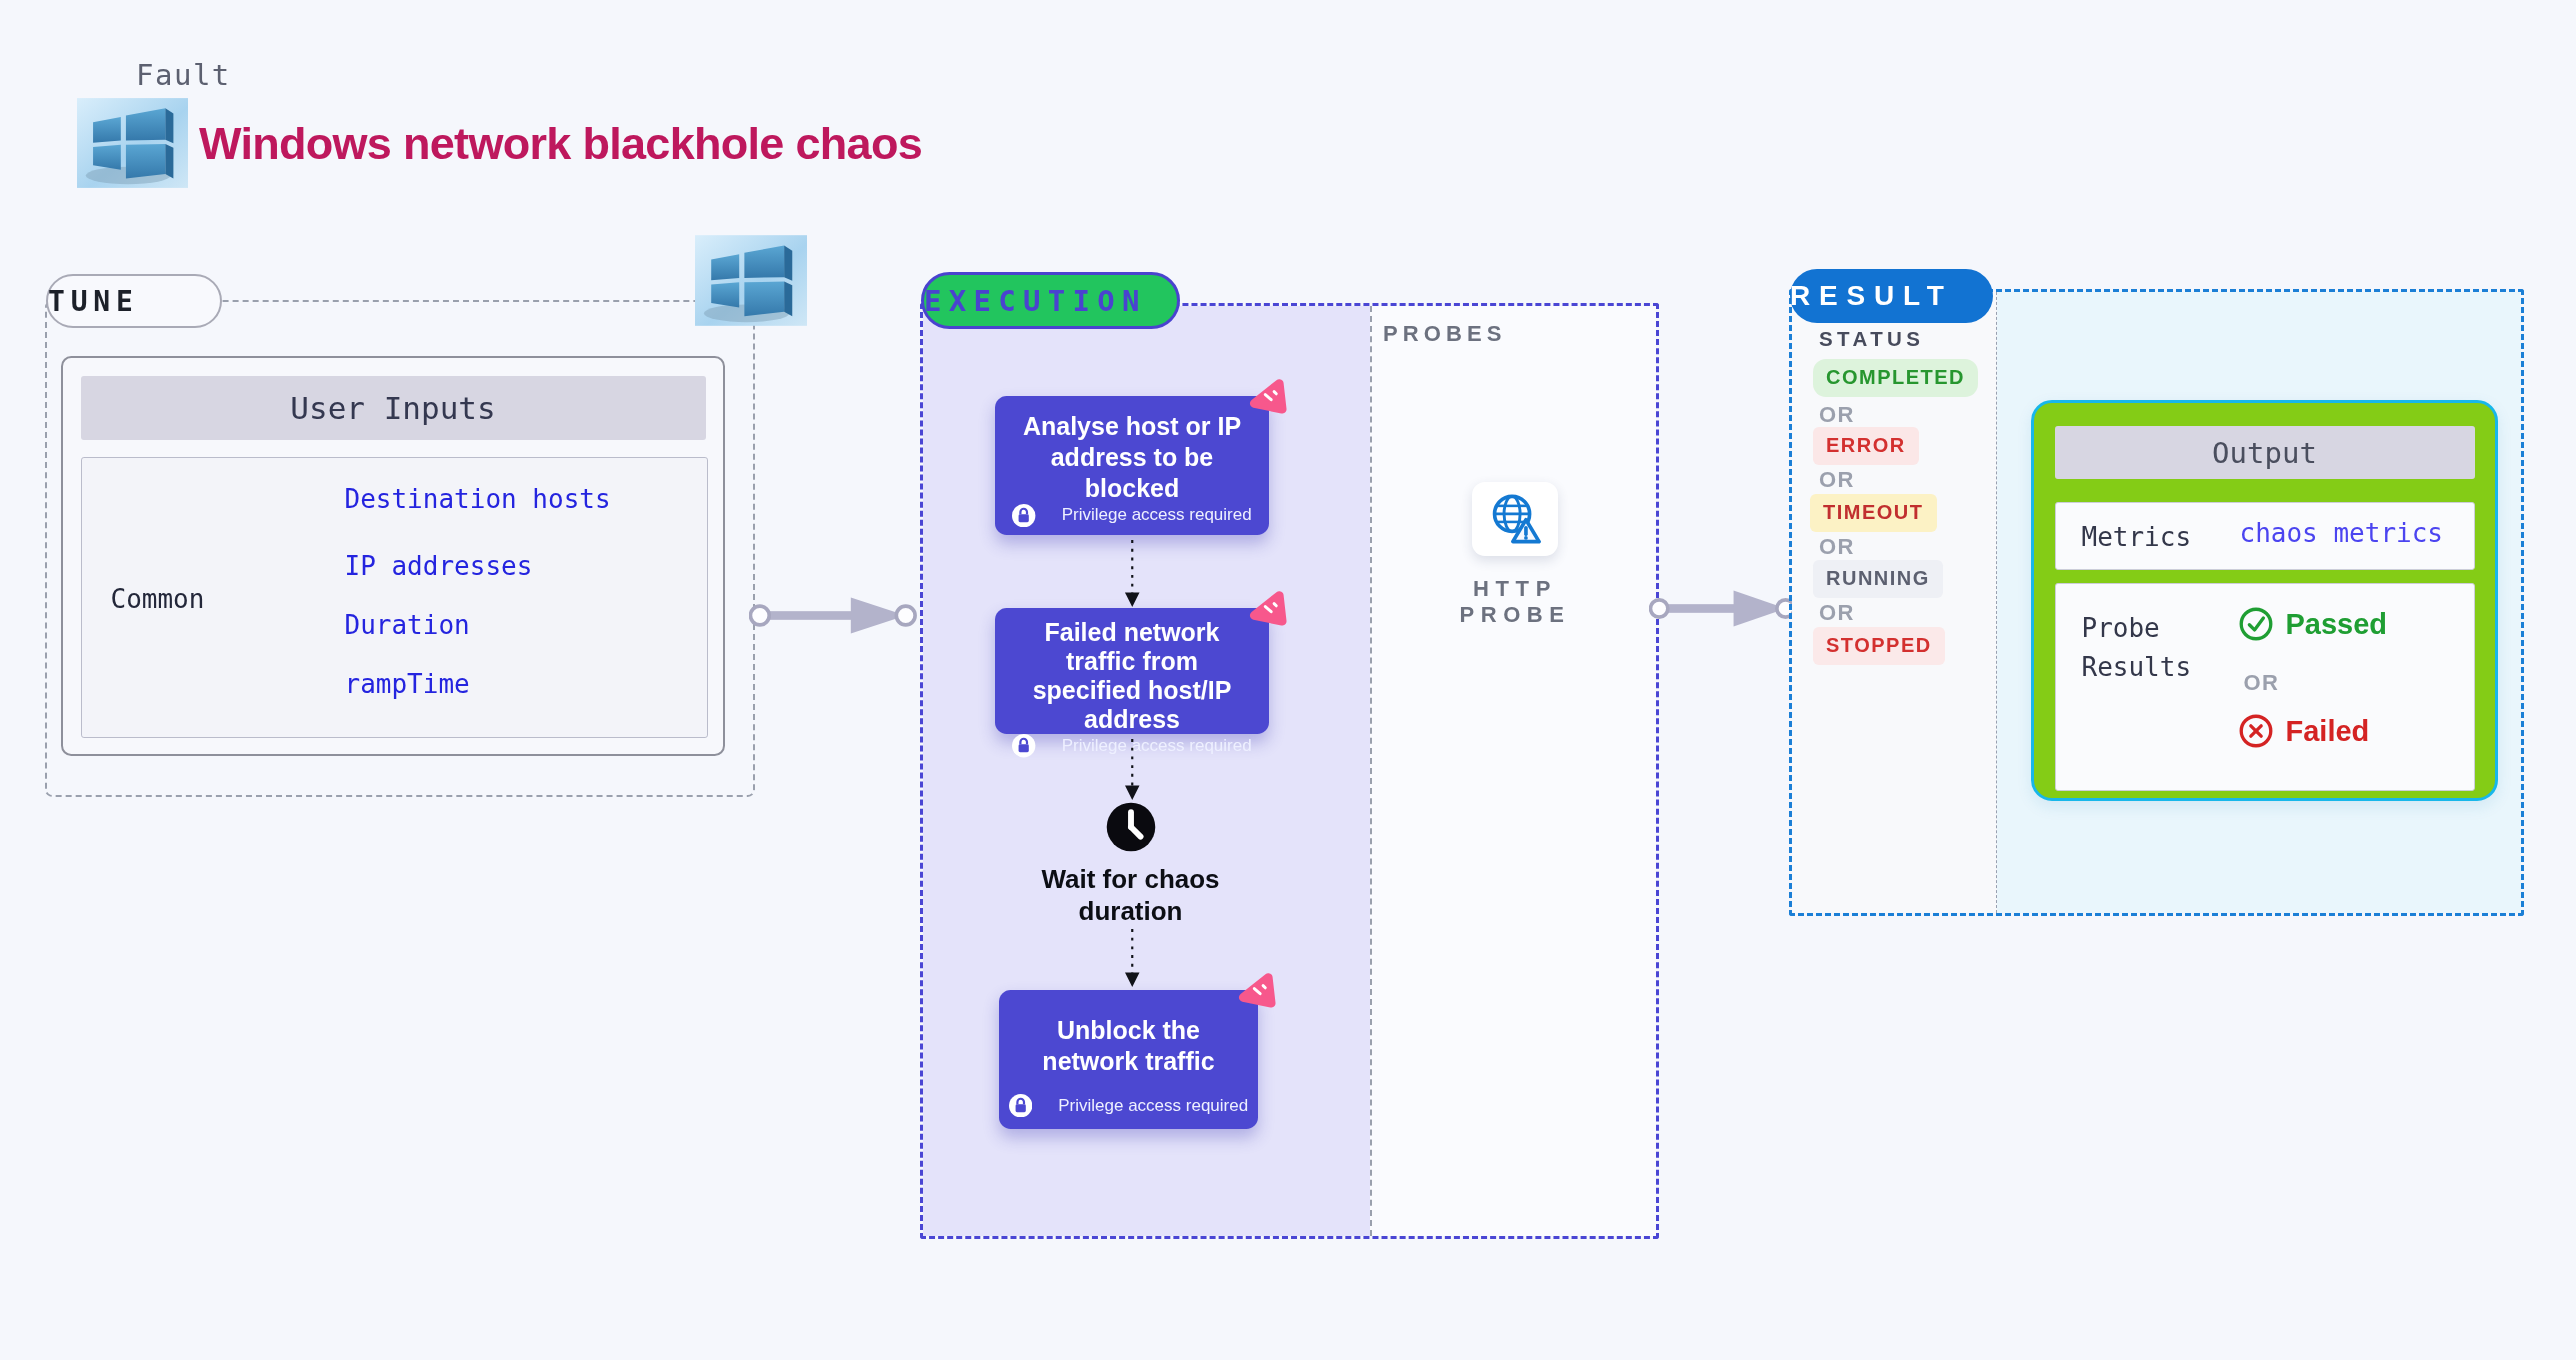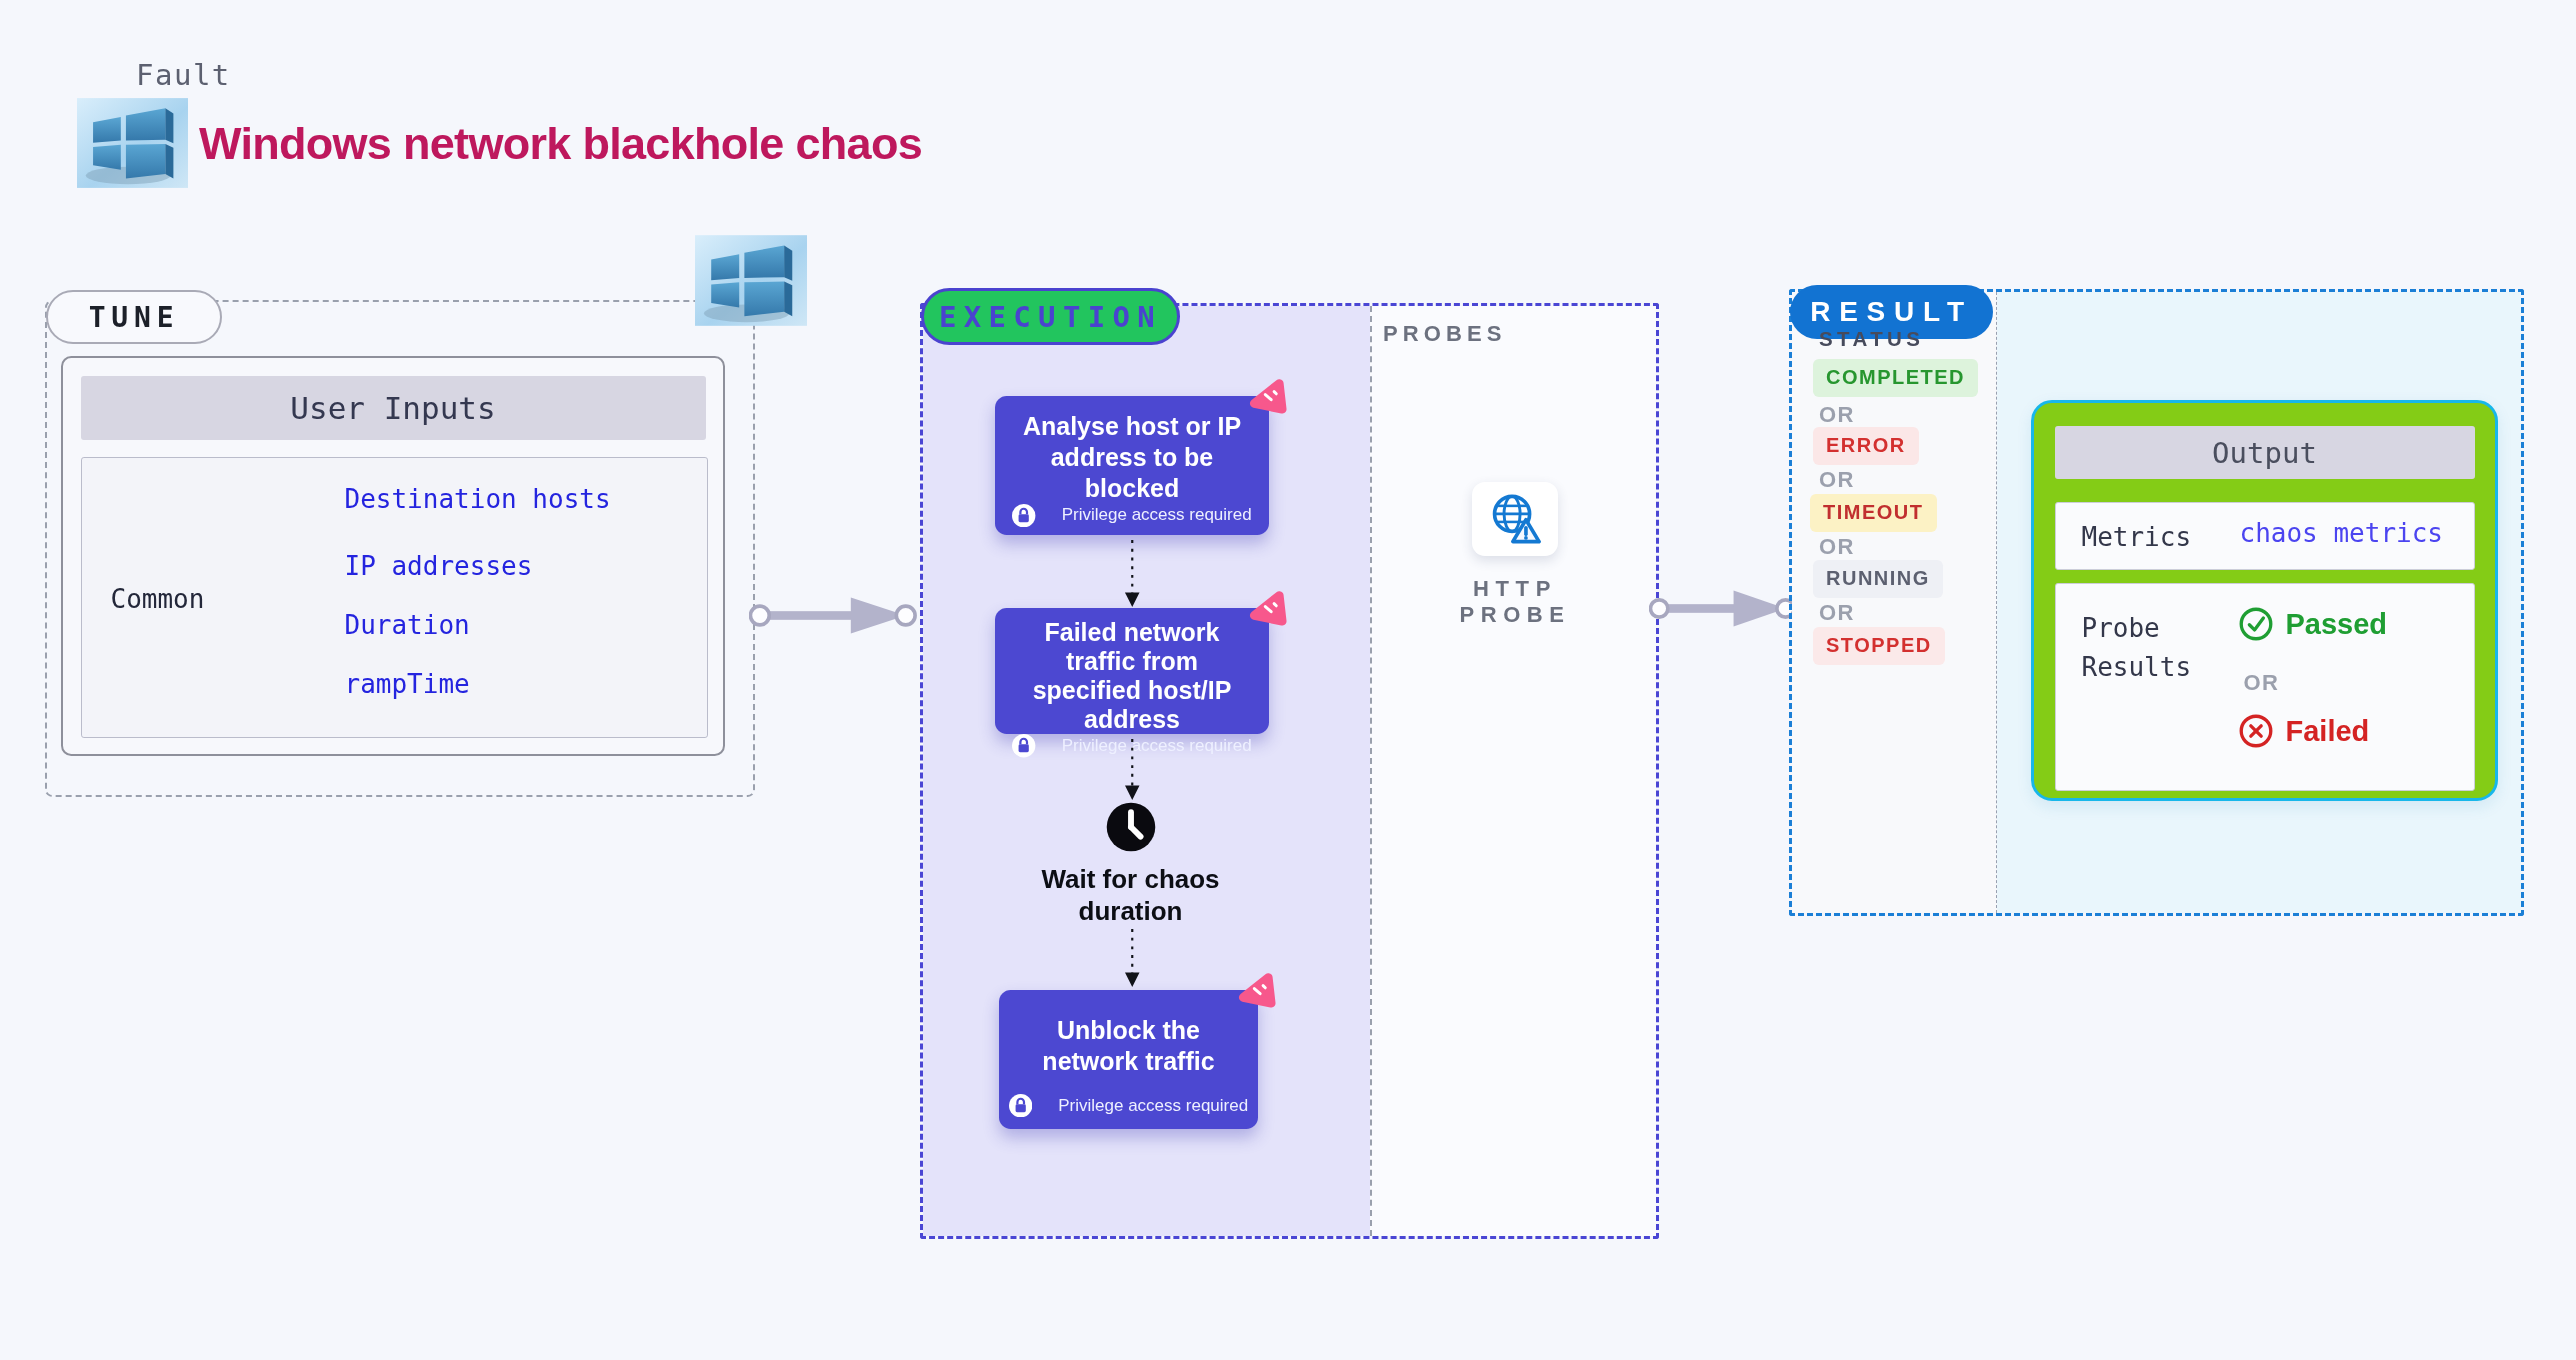--- a/index.html
+++ b/index.html
@@ -7,21 +7,21 @@
   #canvas{position:relative;width:2576px;height:1361px;background:#f5f7fc;overflow:hidden;}
   .abs{position:absolute;}
   .mono{font-family:"DejaVu Sans Mono","Liberation Mono",monospace;}
   .sans{font-family:"Liberation Sans","DejaVu Sans",sans-serif;}
 
   
   .fault-label{font-size:29px;color:#5c markdown6070;color:#5c6070;letter-spacing:1.5px;}
   .page-title{font-size:45px;font-weight:700;color:#be185d;letter-spacing:-0.7px;}
 
   
-  .pill{display:flex;align-items:center;justify-content:center;border-radius:44px;font-weight:700;margin-top:16px;}
+  .pill{display:flex;align-items:center;justify-content:flex-start;border-radius:44px;font-weight:700;}
   .tune-pill{background:#f8f9fd;border:2.9px solid #a9aab6;color:#1c2029;font-size:28px;letter-spacing:5.8px;}
   .exec-pill{background:#22c55e;border:3.7px solid #4a43cf;color:#4a43cf;font-size:29px;letter-spacing:7.3px;}
   .result-pill{background:#1273d2;color:#ffffff;font-size:28px;letter-spacing:8.8px;}
 
   
   .tune-box{border:2.2px dashed #9aa0ad;border-radius:7.3px;}
   .exec-box{border:3.7px dashed #4a46d4;border-radius:2.9px;}
   .result-box{border:3.7px dashed #1b7fd6;border-radius:2.9px;}
 
   
@@ -243,21 +243,21 @@
     <div class="abs status-col" style="left:0;top:0;width:204px;height:100%;border-right:1.5px dashed #98a0b0;"></div>
     <div class="abs output-col" style="left:205px;top:0;right:0;height:100%;"></div>
   </div>
 
   <div class="abs pill result-pill sans" style="left:1790px;top:269px;width:203px;height:54px;">
     <span>RESULT</span>
   </div>
 
   <div class="abs status-title sans" style="left:1819px;top:327px;">STATUS</div>
 
-  <div class="abs badge st-completed sans" style="left:1813px;top:359px;">COMPLETED</div>
+  <div class="abs badge st-completed sans" style="left:1813px;top:359px;border-radius:13px;">COMPLETED</div>
   <div class="abs or-label sans" style="left:1819px;top:402px;">OR</div>
   <div class="abs badge st-error sans" style="left:1813px;top:427px;">ERROR</div>
   <div class="abs or-label sans" style="left:1819px;top:467px;">OR</div>
   <div class="abs badge st-timeout sans" style="left:1810px;top:494px;">TIMEOUT</div>
   <div class="abs or-label sans" style="left:1819px;top:534px;">OR</div>
   <div class="abs badge st-running sans" style="left:1813px;top:560px;">RUNNING</div>
   <div class="abs or-label sans" style="left:1819px;top:600px;">OR</div>
   <div class="abs badge st-stopped sans" style="left:1813px;top:627px;">STOPPED</div>
 
   <div class="abs output-box" style="left:2031px;top:400px;width:461px;height:395px;">

